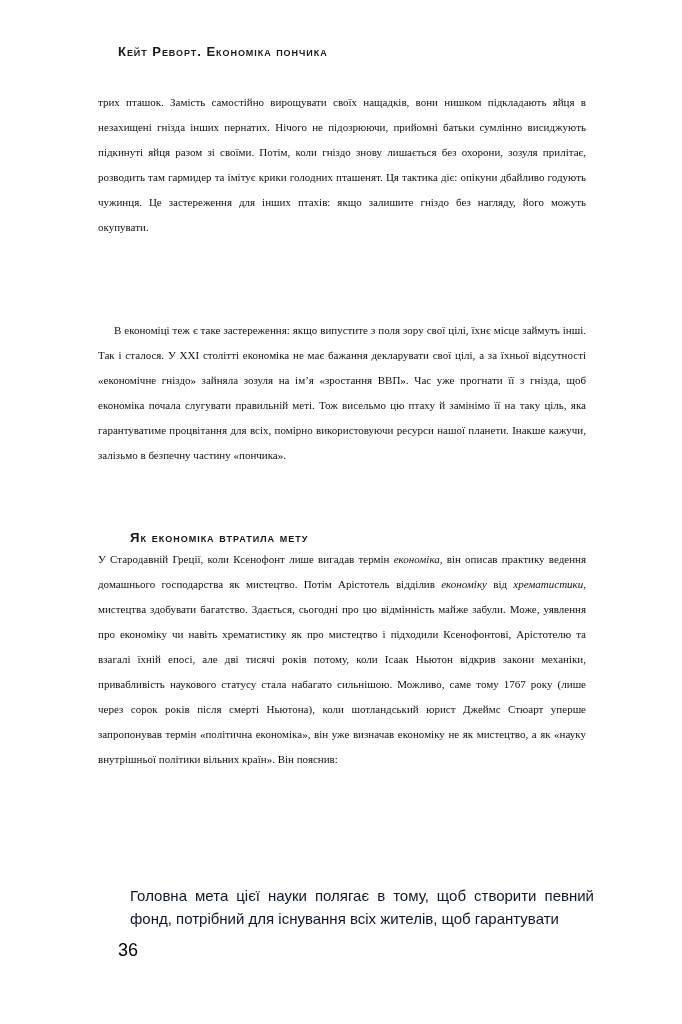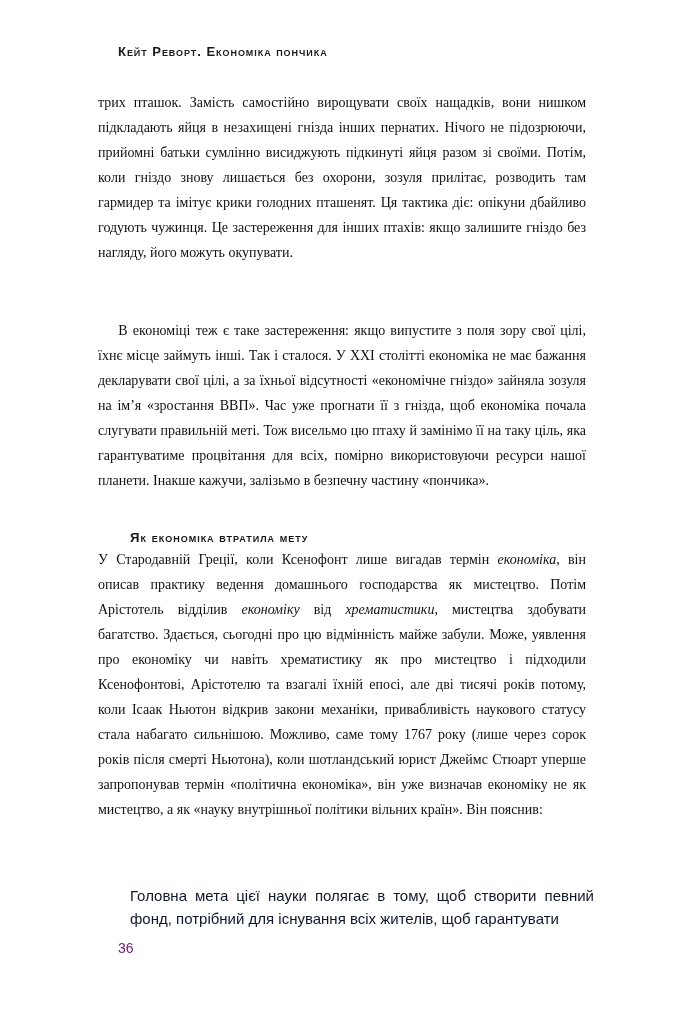--- a/index.html
+++ b/index.html
@@ -34,21 +34,21 @@
     font-weight: 700;
     letter-spacing: 0.95px;
     color: #1a1a1a;
     font-variant: small-caps;
     text-transform: none;
     white-space: nowrap;
   }
 
   p.body {
     margin: 0;
-    font-size: 14px;
+    font-size: 11px;
     line-height: 25.0px;
     text-align: justify;
     text-justify: inter-word;
     hyphens: manual;
     color: #101010;
   }
   p.indent { text-indent: 1.45em; margin-top: 42px; }
 
   p.body i, p.body em {
     font-style: italic;
@@ -82,23 +82,23 @@
     text-align: justify;
     color: #0f172a;
   }
 
   
   .folio {
     position: absolute;
     left: 118px;
     top: 940px;
     font-family: "Liberation Sans", "DejaVu Sans", sans-serif;
-    font-size: 14px;
+    font-size: 18px;
     font-weight: 400;
-    color: #701a75;
+    color: #000000;
   }
 
   .para-block { position: absolute; left: 98px; width: 488px; }
   #para-1 { top: 90px; }
   #para-2 { top: 276px; }
   #para-3 { top: 547px; font-family: Liberation Serif, serif; }
 </style>
 </head>
 <body>
 

